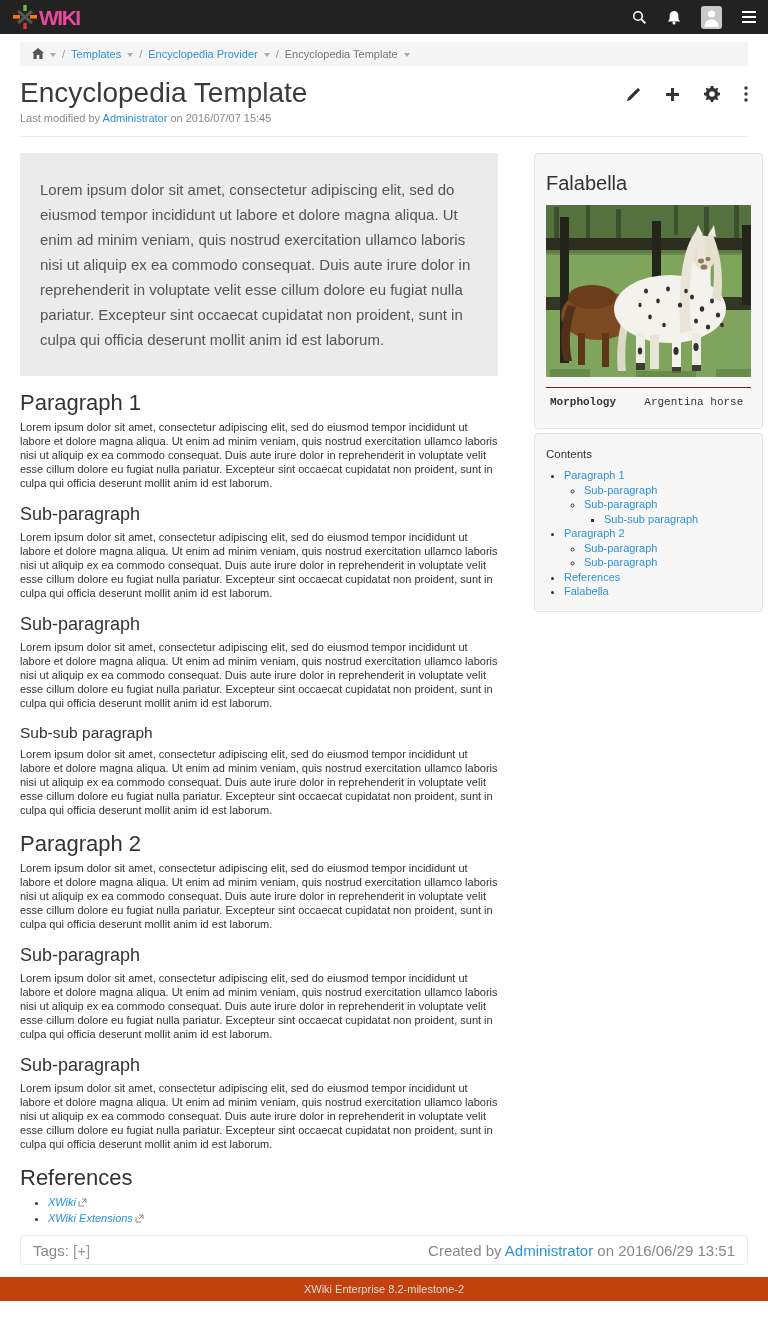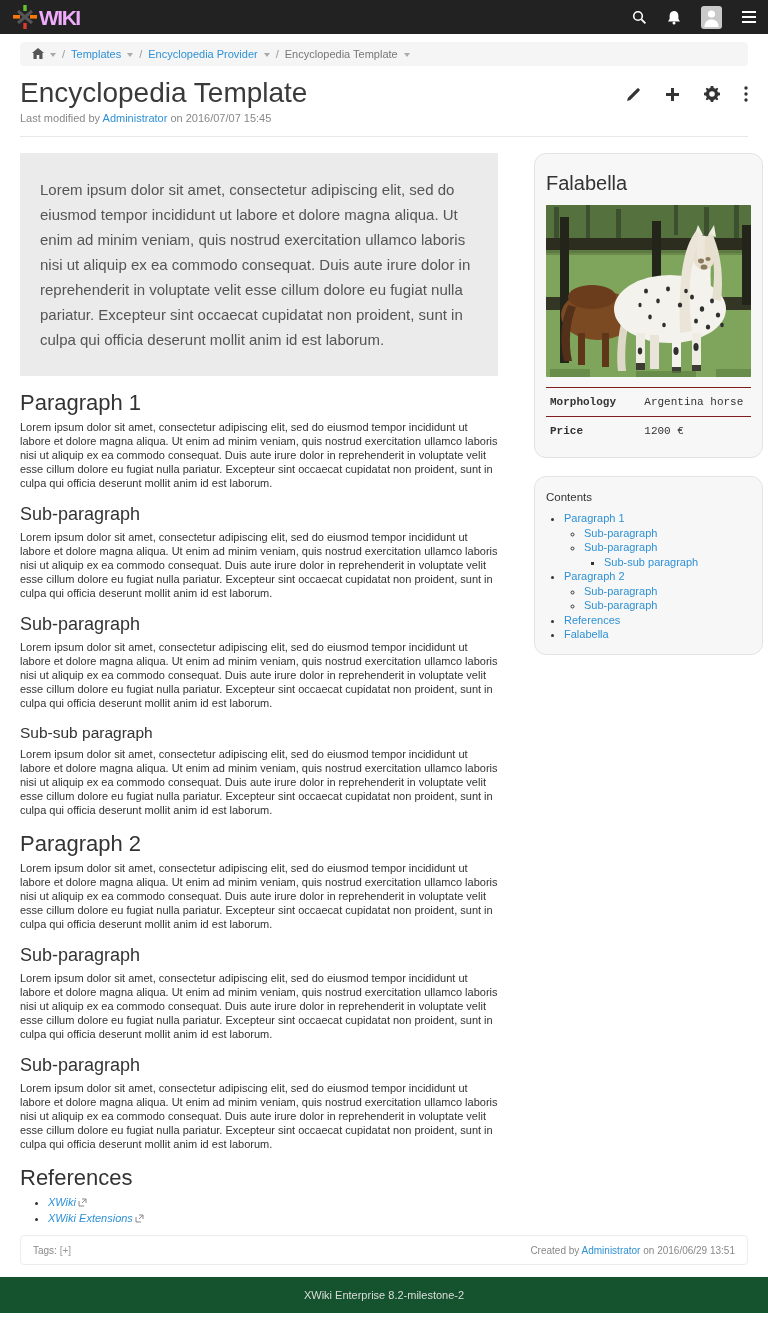--- a/index.html
+++ b/index.html
@@ -8,21 +8,21 @@
     width:768px; min-height:1330px; background:#fff;
     font-family:"Liberation Sans", sans-serif; color:#333;
     position:relative;
   }
   a { text-decoration:none; }
 
   
   .navbar { height:34px; background:#222; display:flex; align-items:center;
             justify-content:space-between; padding:0 12px; }
   .logo { display:flex; align-items:center; gap:1px; cursor:pointer; }
-  .logo-text { color:#f0abfc; font-size:21px; font-weight:bold; letter-spacing:-1.5px; line-height:1; }
+  .logo-text { color:#ec4899; font-size:21px; font-weight:bold; letter-spacing:-1.5px; line-height:1; }
   .nav-icons { display:flex; align-items:center; gap:20px; }
   .nav-icons .icn { display:inline-flex; align-items:center; justify-content:center; cursor:pointer; }
   .avatar-box { width:21px; height:23px; background:#c9c9c9; border-radius:3px;
                 display:flex; align-items:flex-end; justify-content:center; overflow:hidden; }
 
   
   .breadcrumb { margin:8px 20px 0; background:#f5f5f5; border-radius:4px; height:24px;
                 display:flex; align-items:center; padding:0 12px; font-size:11px;
                 color:#999; gap:6px; }
   .breadcrumb a { color:#2e91d5; }
@@ -49,46 +49,46 @@
   .sec-h2 { font-size:22px; font-weight:400; color:#333; margin:14px 0 5px; line-height:25px; }
   .sec-h3 { font-size:18px; font-weight:400; color:#333; margin:14px 0 5px; line-height:21px; }
   .sec-h4 { font-size:15.5px; font-weight:400; color:#333; margin:14px 0 5px; line-height:18px; }
   .body-p { font-size:11px; line-height:14px; margin:0 0 4px; color:#333; }
 
   .ref-list { margin:4px 0 0; padding-left:28px; font-size:11px; line-height:15px;font-style:italic; }
   .ref-list li::marker { color:#333; }
   .ref-list a { color:#2e91d5; }
 
   
-  .panel { background:#f7f7f7; border:1px solid #e3e3e3; border-radius:12px;
-           padding:12px 11px; margin-bottom:18px; }
+  .panel { background:#f7f7f7; border:1px solid #e3e3e3; border-radius:4px;
+           padding:12px 11px; margin-bottom:4px; }
   .infobox-title { font-size:20px; font-weight:400; color:#333; margin:6px 0 10px; }
   .horse-img { display:block; width:205px; height:172px; border-radius:1px; }
   .info-table { width:100%; border-collapse:collapse; font-size:11px; margin-top:10px; }
   .info-table tr { border-top:1px solid #7f1d1d;font-family:Liberation Mono, monospace; }
   .info-table td { padding:8px 4px; vertical-align:top; }
   .info-table td.lbl { font-weight:bold; width:46%; color:#333; }
   .info-table a { color:#2e91d5; }
 
   .contents-title { font-size:11.5px; font-weight:normal; color:#333; margin:2px 0 8px; }
   .toc ul { margin:0; padding-left:18px; font-size:11px; line-height:14.5px; }
   .toc > ul { list-style:disc; }
   .toc ul ul { list-style:circle; padding-left:20px; }
   .toc ul ul ul { list-style:square; padding-left:20px; }
   .toc li::marker { color:#333; }
   .toc a { color:#2e91d5; }
 
   
   .docfooter { margin:8px 20px 0; border:1px solid #ececec; border-radius:4px; background:#fff;
                height:30px; display:flex; align-items:center; justify-content:space-between;
-               padding:0 12px; font-size:10px; color:#888; }
+               padding:0 12px; font-size:15px; color:#888; }
   .docfooter a { color:#2e91d5; }
   .tags-add { color:#999; cursor:pointer; }
 
-  .bottombar { margin-top:12px; background:#14532d; height:36px; display:flex;
+  .bottombar { margin-top:12px; background:#c2410c; height:24px; display:flex;
                align-items:center; justify-content:center; font-size:11px; color:#ddd; }
 
   .ext-icon { display:inline-block; vertical-align:-1px; margin-left:2px; }
 </style>
 </head>
 <body>
 
 <header class="navbar">
   <div class="logo">
     <svg width="26" height="26" viewBox="0 0 26 26">
@@ -308,24 +308,20 @@
             <rect x="90" y="166" width="60" height="6"></rect>
             <rect x="170" y="164" width="35" height="8"></rect>
         </g>
       </svg>
       <table class="info-table">
         <tbody>
           <tr>
             <td class="lbl">Morphology</td>
             <td>Argentina horse</td>
           </tr>
-          <tr>
-            <td class="lbl">Price</td>
-            <td>1200 €</td>
-          </tr>
         </tbody>
       </table>
     </div>
 
     <div class="panel toc">
       <div class="contents-title">Contents</div>
       <ul>
         <li><a href="#">Paragraph 1</a>
           <ul>
             <li><a href="#">Sub-paragraph</a></li>

